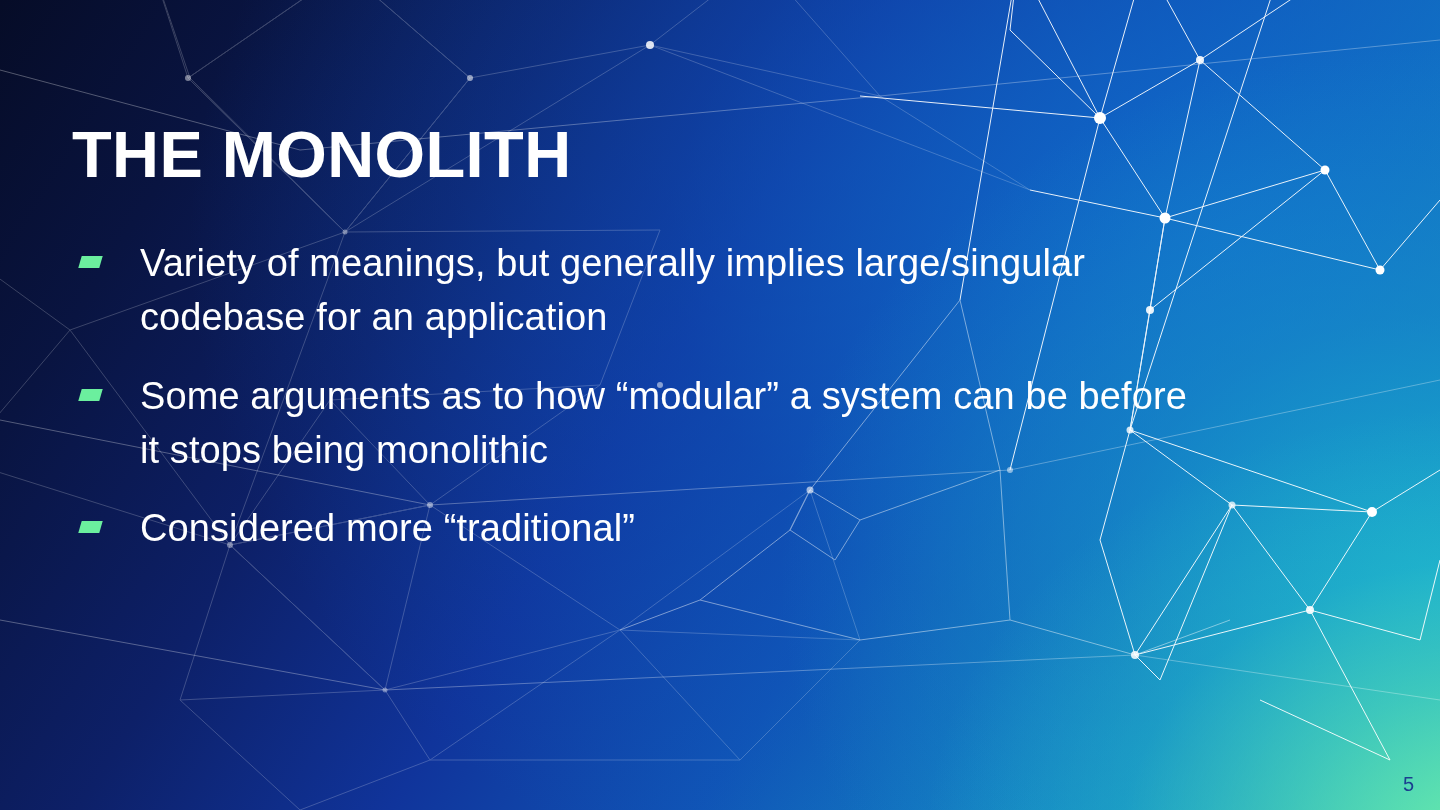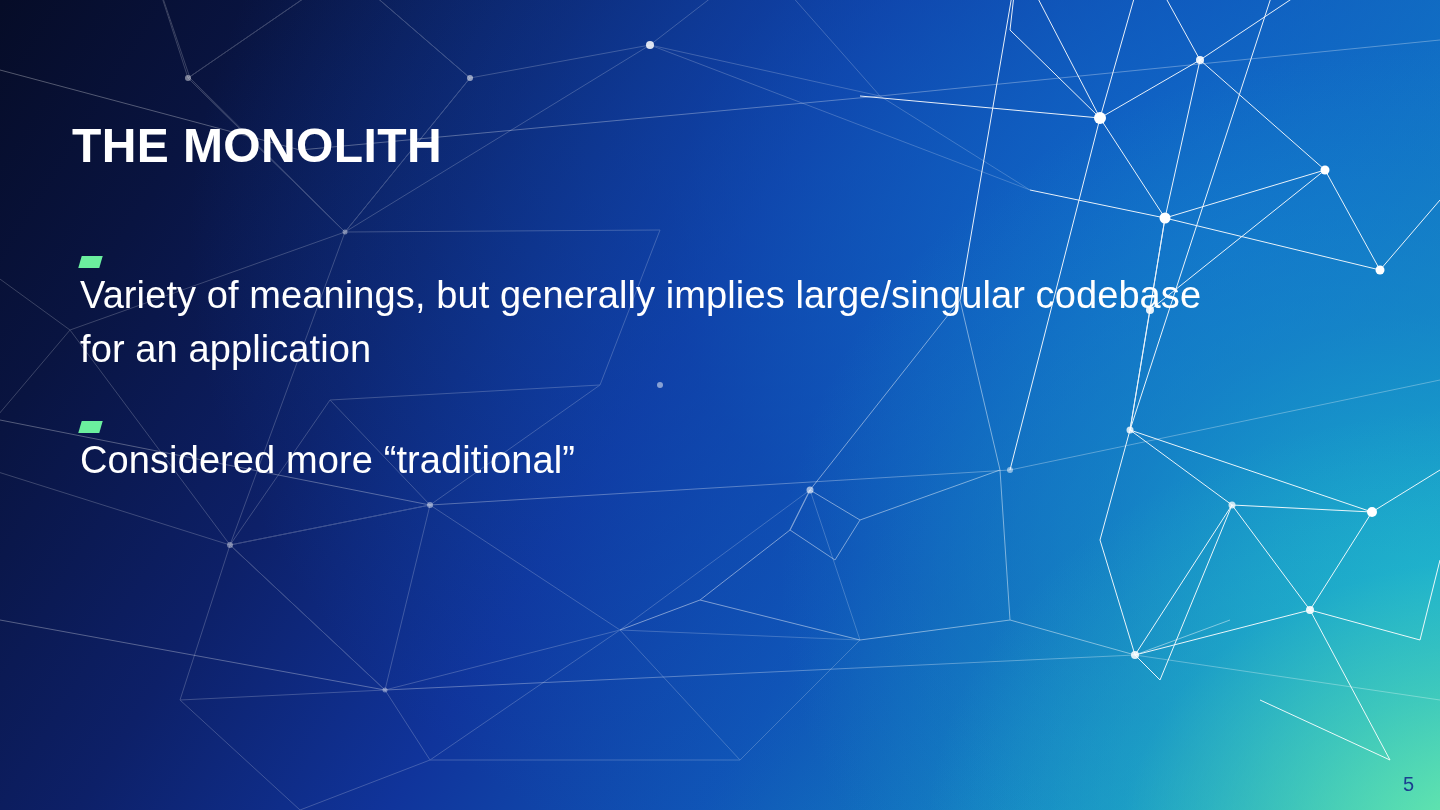--- a/index.html
+++ b/index.html
@@ -23,39 +23,38 @@
     position: absolute;
     inset: 0;
     width: 100%;
     height: 100%;
     pointer-events: none;
   }
   .title {
     position: absolute;
     left: 72px;
     top: 120px;
-    font-size: 48px;
+    font-size: 65px;
     font-weight: bold;
     letter-spacing: 0.4px;
     color: #ffffff;
     text-transform: uppercase;
     line-height: 1.08;
     white-space: nowrap;
   }
   .bullets {
     position: absolute;
     left: 80px;
     top: 236px;
     width: 1130px;
   }
   .bullet-row {
     display: flex;
     align-items: flex-start;
     margin-bottom: 24px;
-    flex-direction: column;
   }
   .bullet-marker {
     flex: 0 0 auto;
     width: 21px;
     height: 12px;
     margin-top: 20px;
     margin-right: 39px;
     background: #6bef9e;
     transform: skewX(-16deg);
   }
@@ -176,20 +175,24 @@
   <div class="title">THE MONOLITH</div>
 
   <div class="bullets">
 
     <div class="bullet-row">
       <span class="bullet-marker"></span>
       <span class="bullet-text">Variety of meanings, but generally implies large/singular codebase for an application</span>
     </div>
 
 
+    <div class="bullet-row">
+      <span class="bullet-marker"></span>
+      <span class="bullet-text">Some arguments as to how “modular” a system can be before it stops being monolithic</span>
+    </div>
 
     <div class="bullet-row">
       <span class="bullet-marker"></span>
       <span class="bullet-text">Considered more “traditional”</span>
     </div>
 
   </div>
 
   <div class="page-number">5</div>
 

